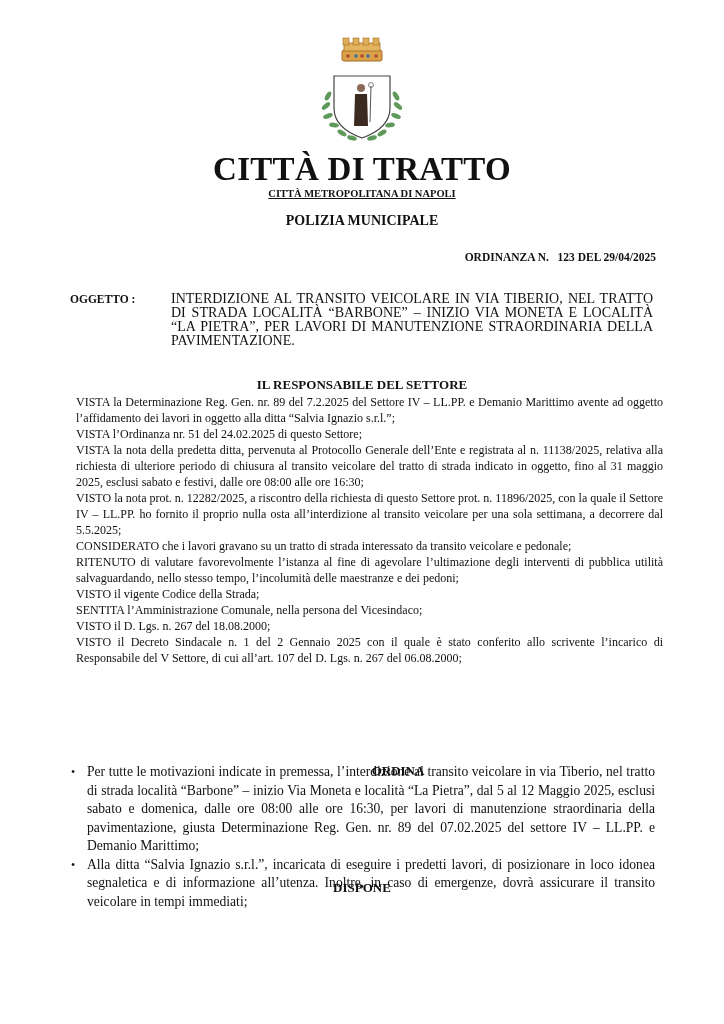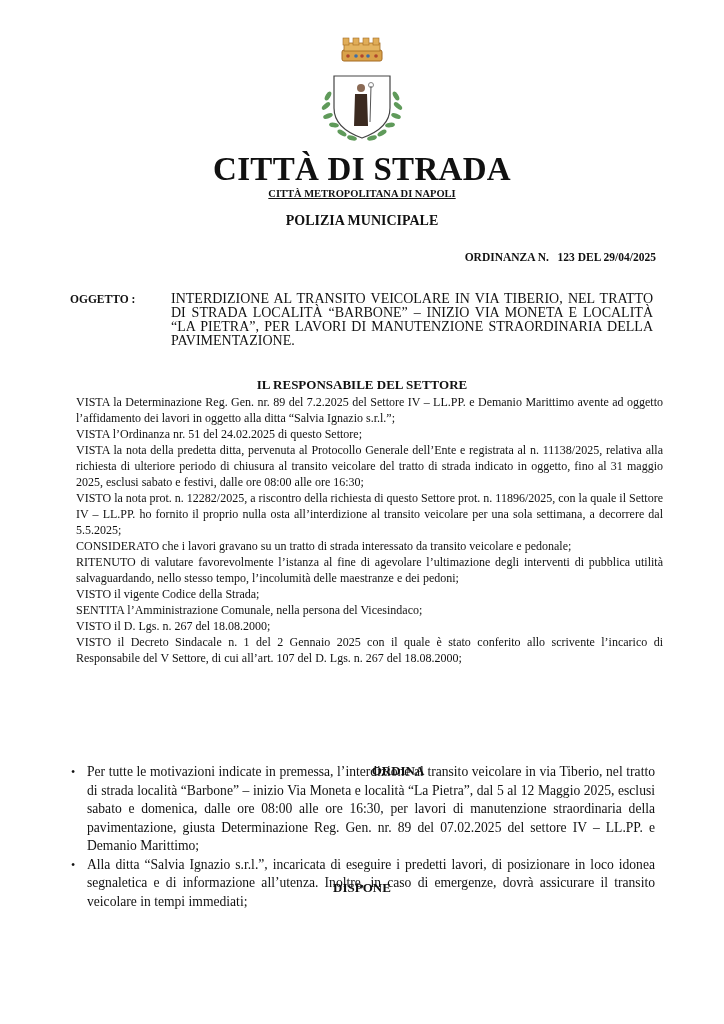--- a/index.html
+++ b/index.html
@@ -63,41 +63,41 @@
       <ellipse cx="84" cy="66" rx="5" ry="2.4" transform="rotate(60 84 66)"></ellipse>
       <ellipse cx="86" cy="76" rx="5" ry="2.4" transform="rotate(40 86 76)"></ellipse>
       <ellipse cx="84" cy="86" rx="5" ry="2.4" transform="rotate(20 84 86)"></ellipse>
       <ellipse cx="78" cy="95" rx="5" ry="2.4" transform="rotate(-10 78 95)"></ellipse>
       <ellipse cx="70" cy="103" rx="5" ry="2.4" transform="rotate(-30 70 103)"></ellipse>
       <ellipse cx="60" cy="108" rx="5" ry="2.4" transform="rotate(-15 60 108)"></ellipse>
     </g>
   </svg>
 </div>
 
-<div id="city-title" class="abs center">CITTÀ DI STRADA</div>
+<div id="city-title" class="abs center">CITTÀ DI TRATTO</div>
 <div id="city-subtitle" class="abs center">CITTÀ METROPOLITANA DI NAPOLI</div>
 <div id="dept" class="abs center">POLIZIA MUNICIPALE</div>
 <div id="ordinance" class="abs">ORDINANZA N.   123 DEL 29/04/2025</div>
 
 <div id="subject-label" class="abs">OGGETTO :</div>
 <div id="subject-text" class="abs">INTERDIZIONE AL TRANSITO VEICOLARE IN VIA TIBERIO, NEL TRATTO DI STRADA LOCALITÀ “BARBONE” – INIZIO VIA MONETA E LOCALITÀ “LA PIETRA”, PER LAVORI DI MANUTENZIONE STRAORDINARIA DELLA PAVIMENTAZIONE.</div>
 
 <div id="h-resp" class="abs center heading">IL RESPONSABILE DEL SETTORE</div>
 
 <div id="premesse" class="abs">
   <p class="para">VISTA la Determinazione Reg. Gen. nr. 89 del 7.2.2025 del Settore IV – LL.PP. e Demanio Marittimo avente ad oggetto l’affidamento dei lavori in oggetto alla ditta “Salvia Ignazio s.r.l.”;</p>
   <p class="para">VISTA l’Ordinanza nr. 51 del 24.02.2025 di questo Settore;</p>
   <p class="para">VISTA la nota della predetta ditta, pervenuta al Protocollo Generale dell’Ente e registrata al n. 11138/2025, relativa alla richiesta di ulteriore periodo di chiusura al transito veicolare del tratto di strada indicato in oggetto, fino al 31 maggio 2025, esclusi sabato e festivi, dalle ore 08:00 alle ore 16:30;</p>
   <p class="para">VISTO la nota prot. n. 12282/2025, a riscontro della richiesta di questo Settore prot. n. 11896/2025, con la quale il Settore IV – LL.PP. ho fornito il proprio nulla osta all’interdizione al transito veicolare per una sola settimana, a decorrere dal 5.5.2025;</p>
   <p class="para">CONSIDERATO che i lavori gravano su un tratto di strada interessato da transito veicolare e pedonale;</p>
   <p class="para">RITENUTO di valutare favorevolmente l’istanza al fine di agevolare l’ultimazione degli interventi di pubblica utilità salvaguardando, nello stesso tempo, l’incolumità delle maestranze e dei pedoni;</p>
   <p class="para">VISTO il vigente Codice della Strada;</p>
   <p class="para">SENTITA l’Amministrazione Comunale, nella persona del Vicesindaco;</p>
   <p class="para">VISTO il D. Lgs. n. 267 del 18.08.2000;</p>
-  <p class="para">VISTO il Decreto Sindacale n. 1 del 2 Gennaio 2025 con il quale è stato conferito allo scrivente l’incarico di Responsabile del V Settore, di cui all’art. 107 del D. Lgs. n. 267 del 18.08.2000;</p>
+  <p class="para">VISTO il Decreto Sindacale n. 1 del 2 Gennaio 2025 con il quale è stato conferito allo scrivente l’incarico di Responsabile del V Settore, di cui all’art. 107 del D. Lgs. n. 267 del 06.08.2000;</p>
 </div>
 
 <div id="h-ordina" class="abs center heading">ORDINA</div>
 
 <ul id="ordina-list" class="abs">
   <li>
     <span class="bullet">•</span>
     <span>Per tutte le motivazioni indicate in premessa, l’interdizione al transito veicolare in via Tiberio, nel tratto di strada località “Barbone” – inizio Via Moneta e località “La Pietra”, dal 5 al 12 Maggio 2025, esclusi sabato e domenica, dalle ore 08:00 alle ore 16:30, per lavori di manutenzione straordinaria della pavimentazione, giusta Determinazione Reg. Gen. nr. 89 del 07.02.2025 del settore IV – LL.PP. e Demanio Marittimo;</span>
   </li>
   <li>

